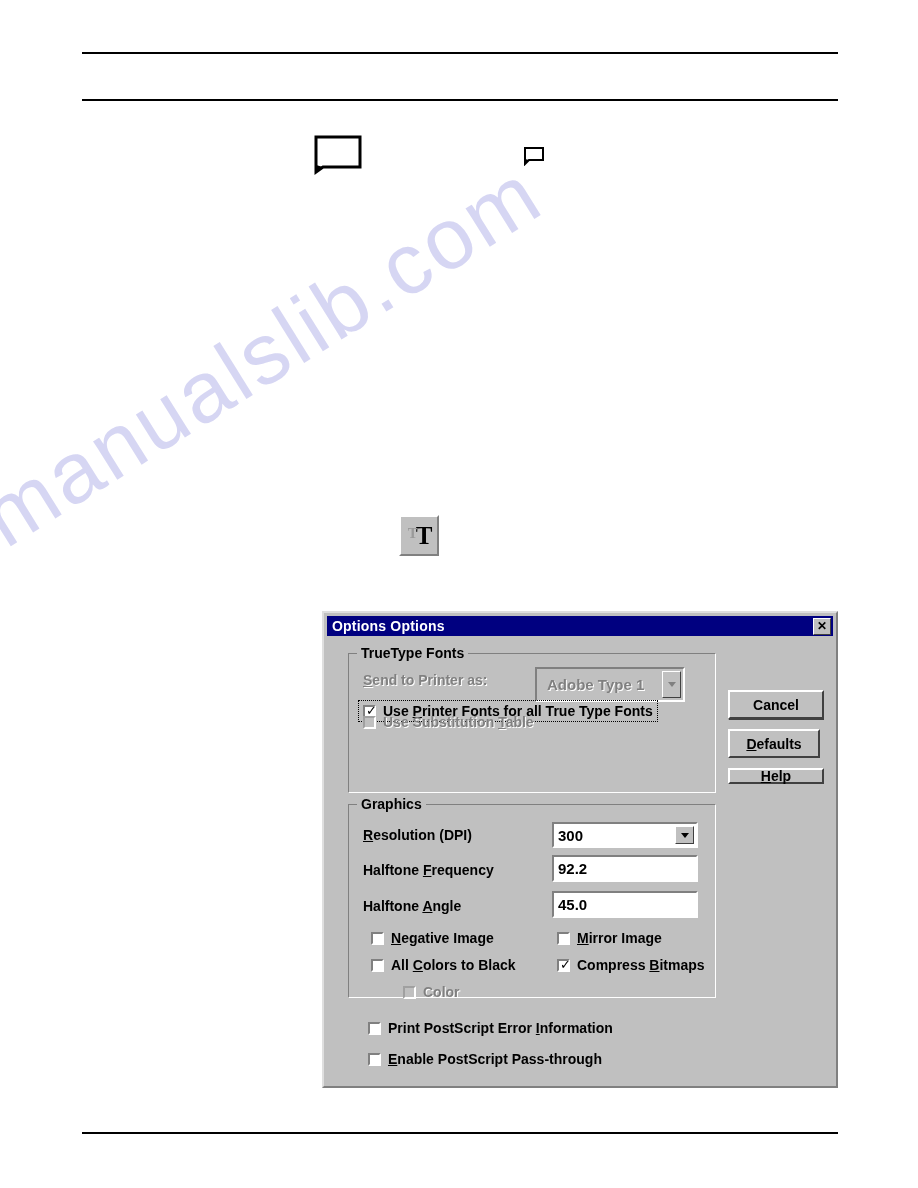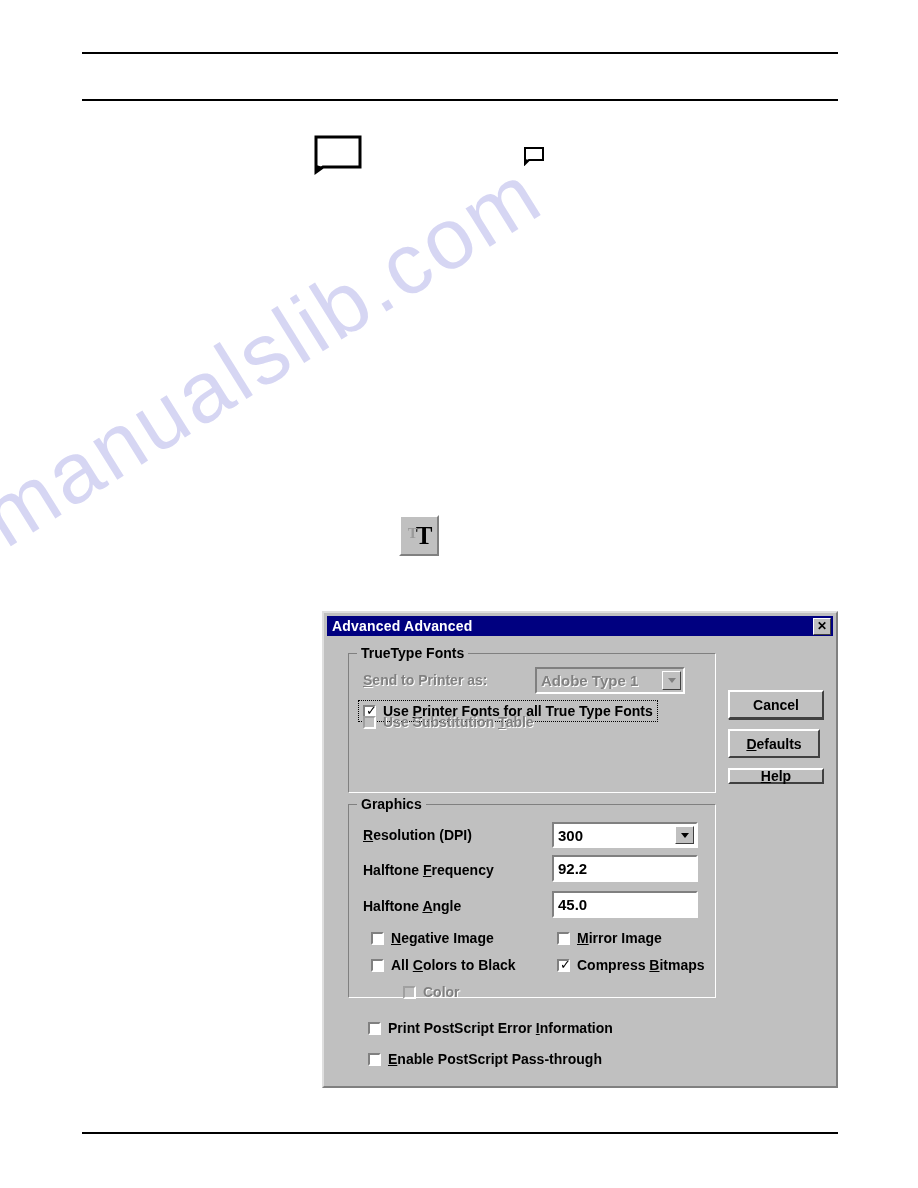--- a/index.html
+++ b/index.html
@@ -340,30 +340,30 @@
 
   <div class="tt-button">
     <span class="tt-glyph">
       <span class="small-t">T</span><span>T</span>
     </span>
   </div>
 
   <div class="dialog">
 
     <div class="titlebar">
-      <span class="titlebar-text">Advanced Advanced</span>
+      <span class="titlebar-text">Options Options</span>
       <span class="close-btn">✕</span>
     </div>
 
     <div class="groupbox" id="gb-truetype">
       <span class="groupbox-legend">TrueType Fonts</span>
 
       <span class="lbl disabled" style="left:14px; top:18px;"><u>S</u>end to Printer as:</span>
 
-      <div class="combo disabled" style="left:186px; top:13px; width:150px; height:27px;">
+      <div class="combo disabled" style="left:186px; top:13px; width:150px; height:35px;padding-left:6px;">
         <span class="combo-value">Adobe Type 1</span>
         <span class="combo-arrow">
             <span class="arrow-tri"></span>
           </span>
       </div>
 
       <div class="cbrow focus-ring" style="left:12px; top:49px;">
         <span class="cbbox">
             <span class="tick">✓</span>
           </span>

